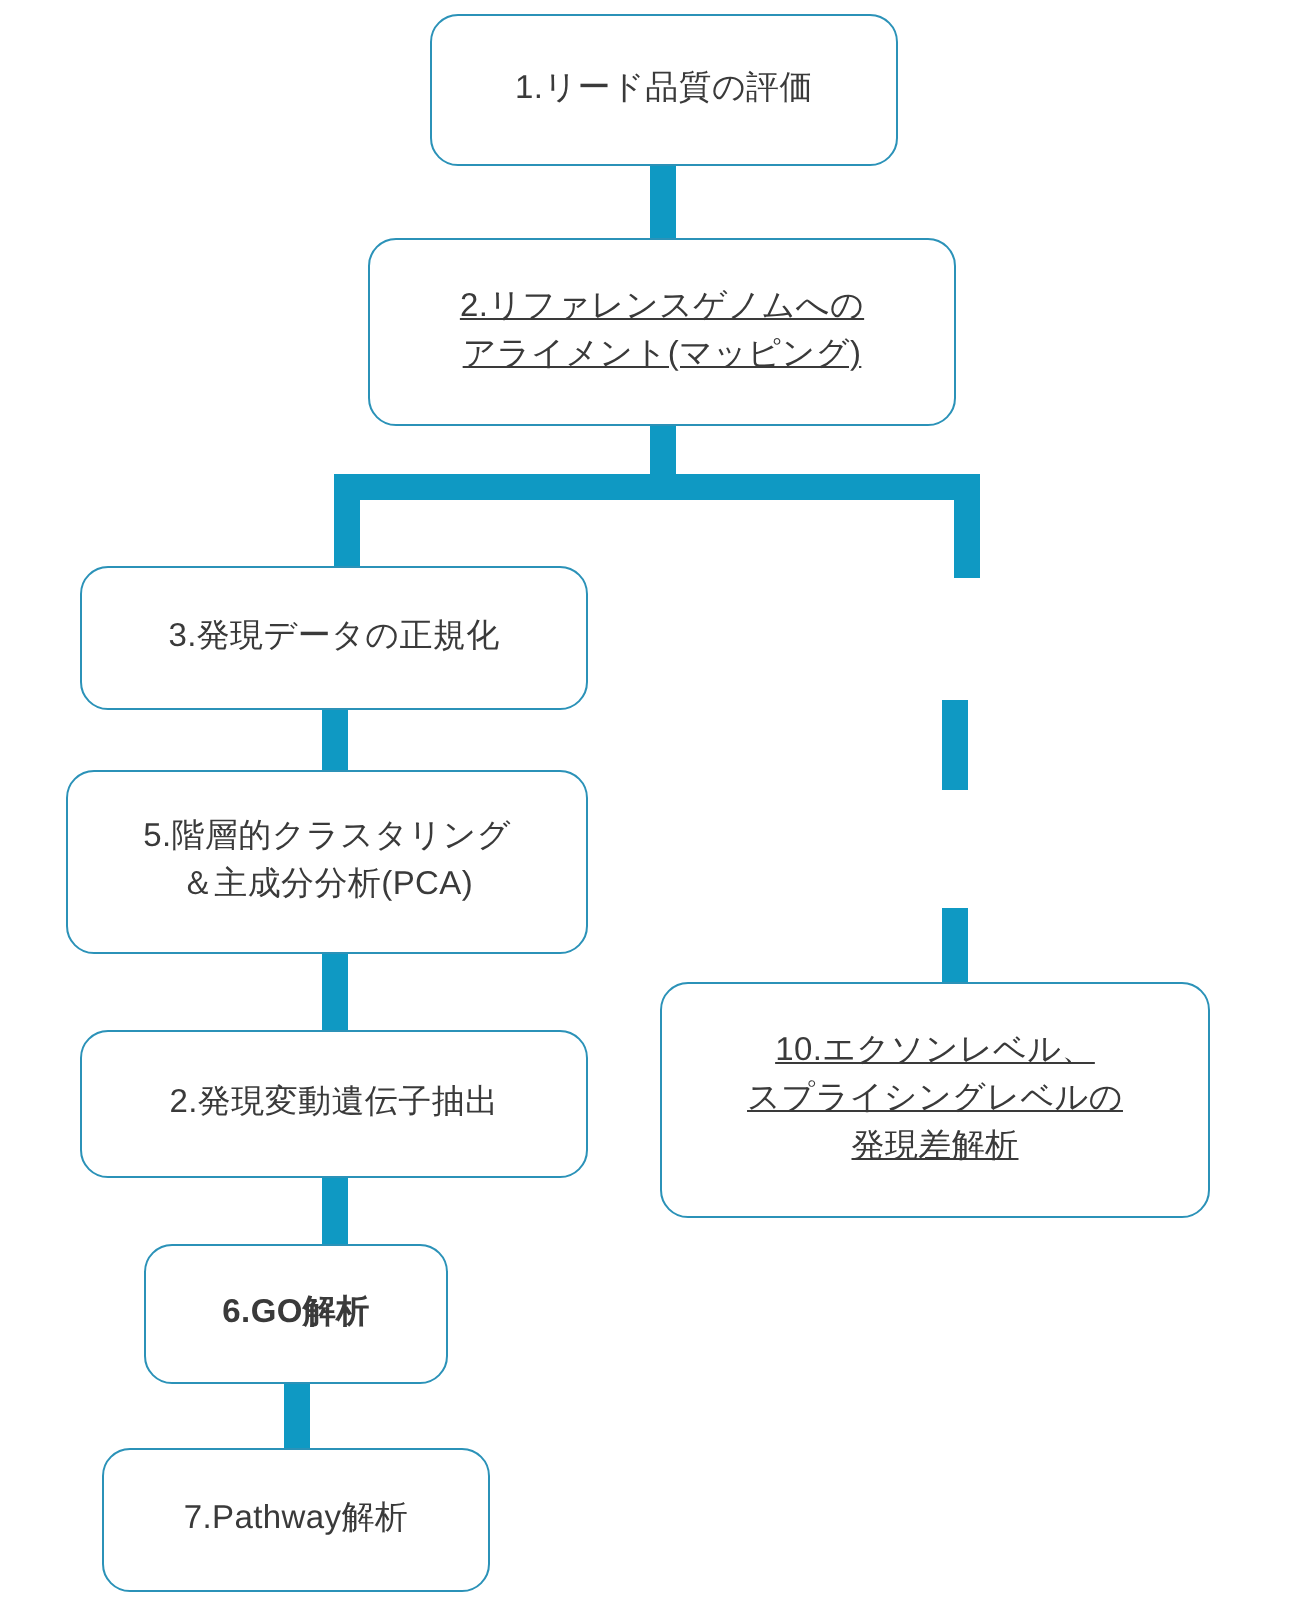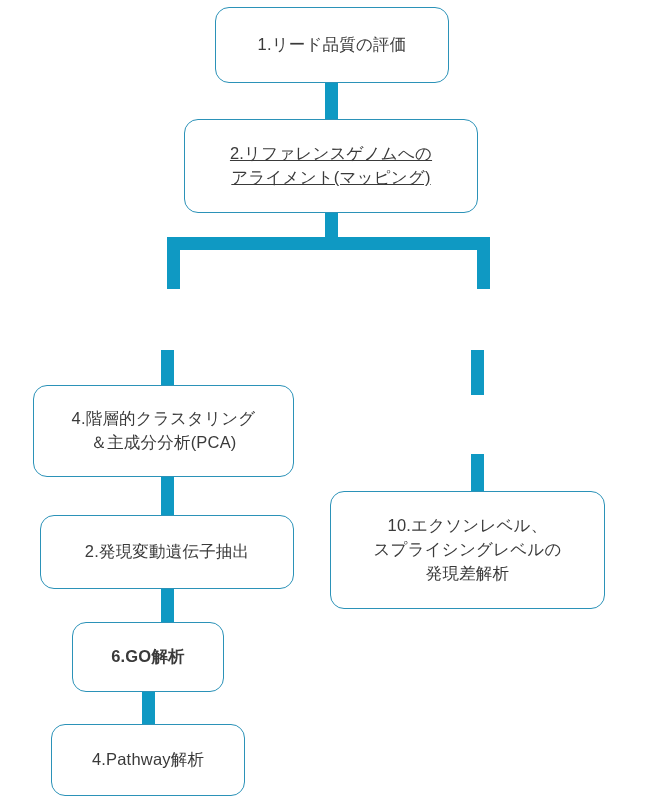--- a/index.html
+++ b/index.html
@@ -88,39 +88,42 @@
 
   <div class="node" style="left:203px; top:7px; width:234px; height:76px;">
     <span class="node-label">1.リード品質の評価</span>
   </div>
 
   <div class="node" style="left:172px; top:119px; width:294px; height:94px;text-decoration:underline;">
     <span class="node-label">2.リファレンスゲノムへの
 アライメント(マッピング)</span>
   </div>
 
+  <div class="node" style="left:28px; top:283px; width:254px; height:72px;">
+    <span class="node-label">3.発現データの正規化</span>
+  </div>
 
   <div class="node" style="left:21px; top:385px; width:261px; height:92px;">
-    <span class="node-label">4.階層的クラスタリング
+    <span class="node-label">5.階層的クラスタリング
 ＆主成分分析(PCA)</span>
   </div>
 
   <div class="node" style="left:28px; top:515px; width:254px; height:74px;">
     <span class="node-label">2.発現変動遺伝子抽出</span>
   </div>
 
   <div class="node" style="left:60px; top:622px; width:152px; height:70px;font-weight:bold;">
     <span class="node-label">6.GO解析</span>
   </div>
 
   <div class="node" style="left:39px; top:724px; width:194px; height:72px;">
-    <span class="node-label">4.Pathway解析</span>
+    <span class="node-label">7.Pathway解析</span>
   </div>
 
 
 
-  <div class="node" style="left:318px; top:491px; width:275px; height:118px;">
+  <div class="node" style="left:318px; top:491px; width:275px; height:118px;text-decoration:underline;">
     <span class="node-label">10.エクソンレベル、
 スプライシングレベルの
 発現差解析</span>
   </div>
 
 </div>
 
 </body></html>

